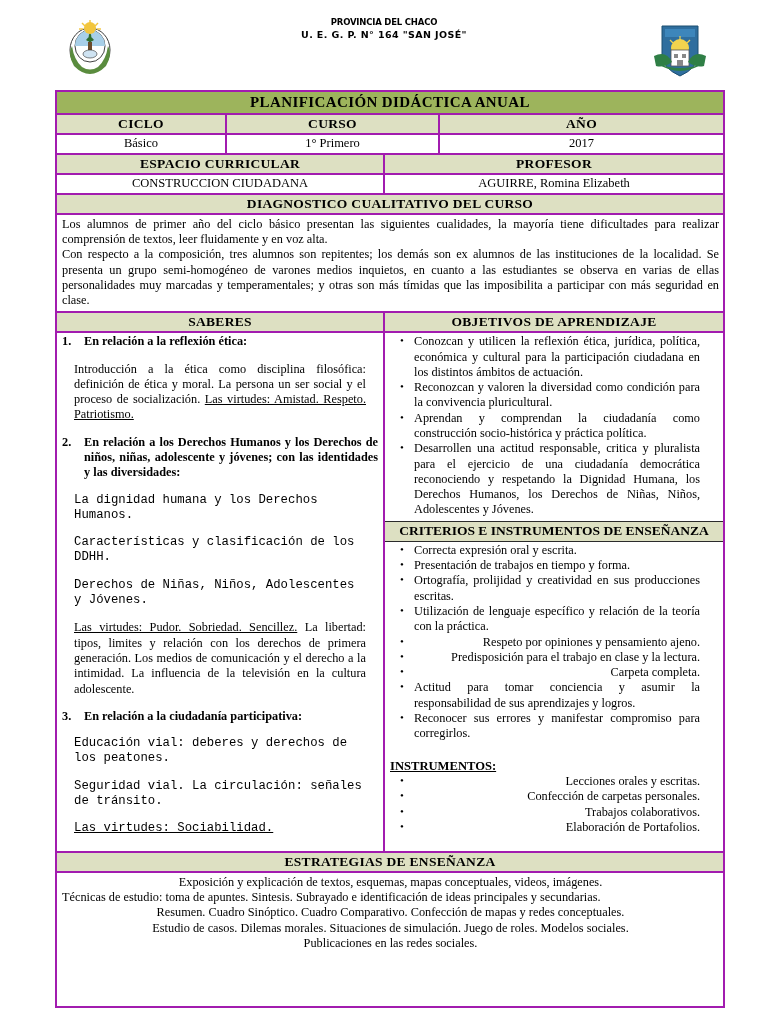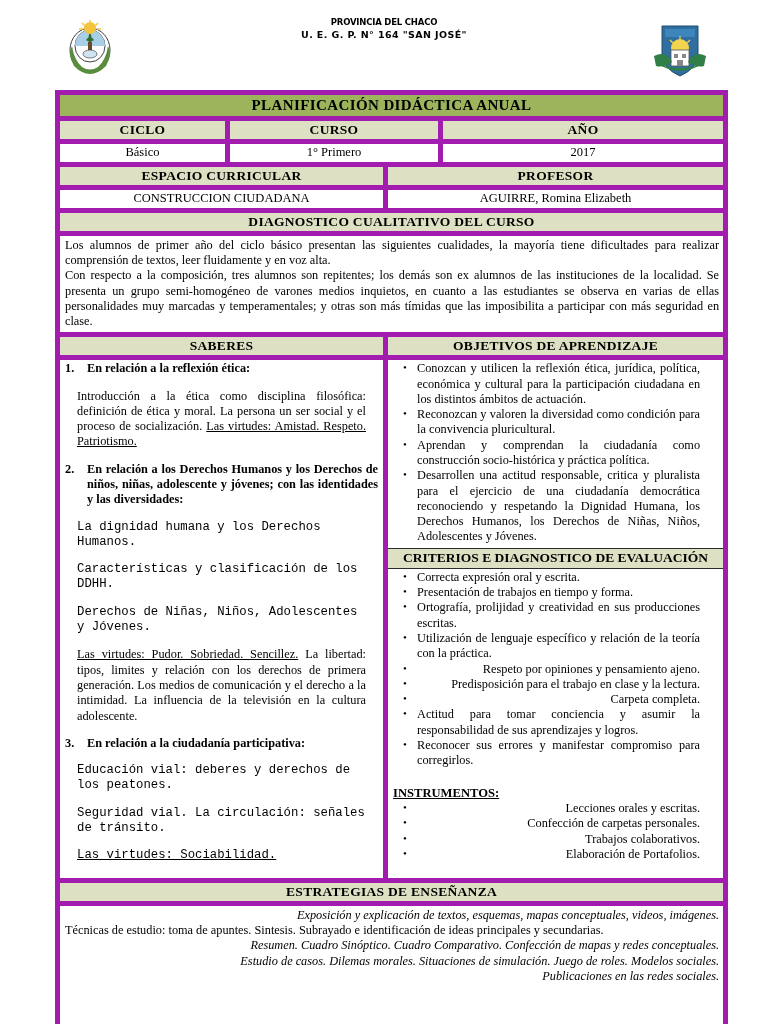--- a/index.html
+++ b/index.html
@@ -56,21 +56,21 @@
   
   .plan-table {
     position: absolute;
     left: 55px;
     top: 90px;
     width: 668px;
     border-collapse: collapse;
     table-layout: fixed;
   }
   .plan-table td {
-    border: 5px solid #a21caf;
+    border: 2px solid #a21caf;
     padding: 0;
     vertical-align: top;
   }
 
   .band-dark {
     background: #9db45c;
     text-align: center;
     font-size: 15px;
     font-weight: bold;
     letter-spacing: 0.4px;
@@ -174,21 +174,21 @@
   }
 
   .strat-cell {
     background: #ffffff;
     padding: 2px 4px 3px 5px !important;
     font-size: 12.3px;
     line-height: 15.3px;
     height: 128px;
   }
   .strat-cell p { margin: 0; text-align: justify; }
-  .strat-cell p.flush { text-align: right; font-style: italic; }
+  .strat-cell p.flush { text-align: center; }
 </style>
 </head>
 <body>
 
 <div class="page">
 
   <div class="doc-header">
 
     <div class="logo-left">
       <svg viewBox="0 0 56 58" width="56" height="58" aria-hidden="true">
@@ -318,21 +318,21 @@
 
         <div class="col-inner" style="padding-bottom:3px;">
           <ul class="bullets">
             <li>Conozcan y utilicen la reflexión ética, jurídica, política, económica y cultural para la participación ciudadana en los distintos ámbitos de actuación.</li>
             <li>Reconozcan y valoren la diversidad como condición para la convivencia pluricultural.</li>
             <li>Aprendan y comprendan la ciudadanía como construcción socio-histórica y práctica política.</li>
             <li>Desarrollen una actitud responsable, critica y pluralista para el ejercicio de una ciudadanía democrática reconociendo y respetando la Dignidad Humana, los Derechos Humanos, los Derechos de Niñas, Niños, Adolescentes y Jóvenes.</li>
           </ul>
         </div>
 
-        <div class="crit-band">CRITERIOS E DIAGNOSTICO DE EVALUACIÓN</div>
+        <div class="crit-band">CRITERIOS E INSTRUMENTOS DE ENSEÑANZA</div>
 
         <div class="col-inner">
           <ul class="bullets">
             <li>Correcta expresión oral y escrita.</li>
             <li>Presentación de trabajos en tiempo y forma.</li>
             <li>Ortografía, prolijidad y creatividad en sus producciones escritas.</li>
             <li>Utilización de lenguaje específico y relación de la teoría con la práctica.</li>
             <li class="lastline">Respeto por opiniones y pensamiento ajeno.</li>
             <li class="lastline">Predisposición para el trabajo en clase y la lectura.</li>
             <li class="lastline">Carpeta completa.</li>

